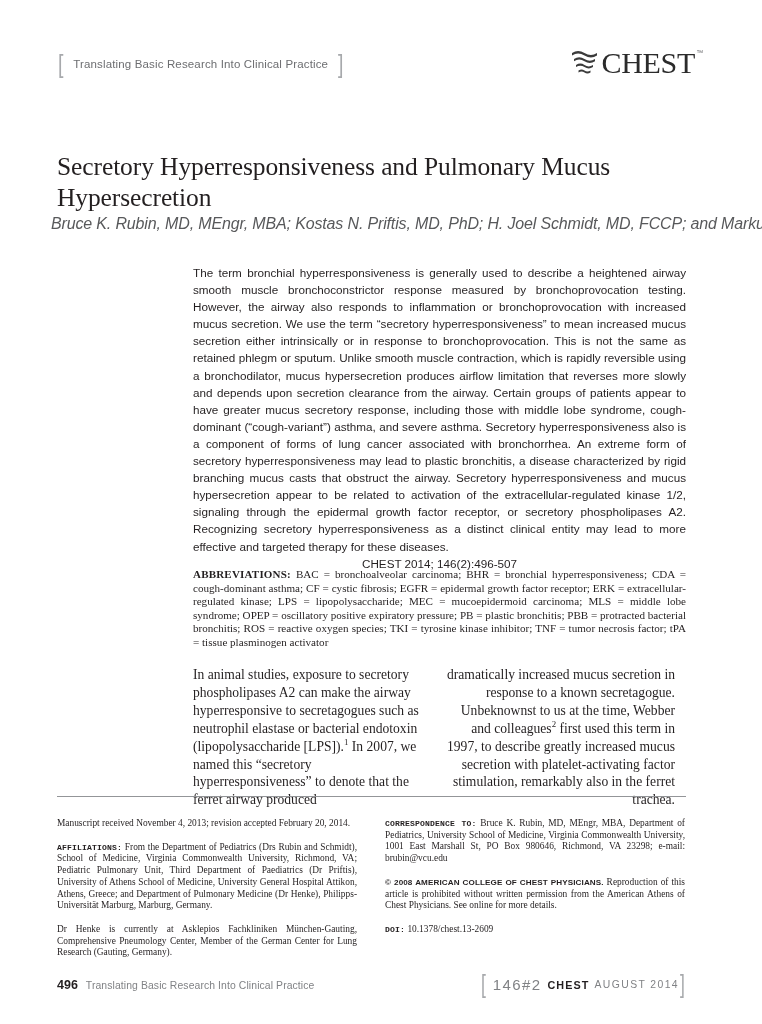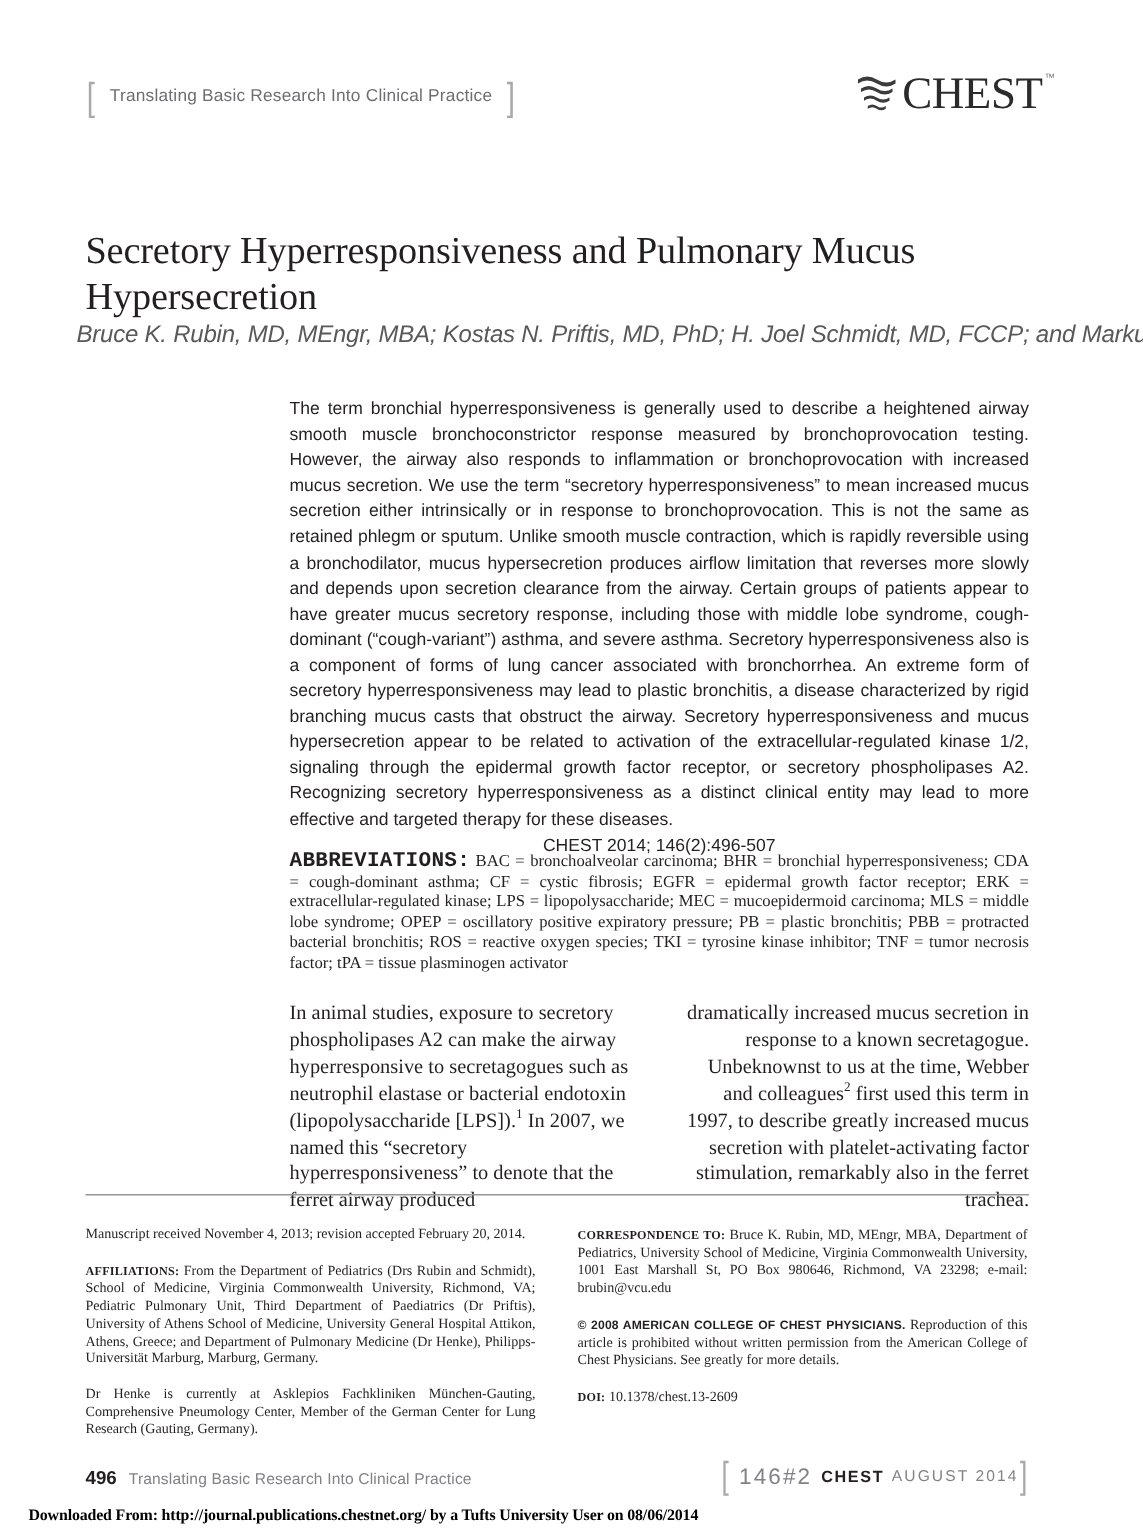--- a/index.html
+++ b/index.html
@@ -132,34 +132,34 @@
     left: 193px;
     top: 568px;
     width: 493px;
     font-family: "Liberation Serif", serif;
     font-size: 11.1px;
     line-height: 13.6px;
     text-align: justify;
     color: #231f20;
   }
   .abbrev .lbl {
-    font-family: Liberation Mono, monospace;
-    font-weight: bold;
-    font-size: 14px;
+    font-family: Liberation Serif, serif;
+    font-weight: bold;
+    font-size: 11px;
     letter-spacing: 0.2px;
   }
 
   
   .body-cols {
     position: absolute;
     left: 193px;
     top: 666px;
     width: 493px;
     display: flex;
-    gap: 29px;
+    gap: 18px;
   }
   .body-col {
     width: 232px;
     font-family: "Liberation Serif", serif;
     font-size: 13.6px;
     line-height: 17.9px;
     color: #231f20;
   }
   .body-col.right { padding-top: 0; text-align: right; }
   sup { font-size: 0.65em; vertical-align: super; line-height: 0; }
@@ -186,21 +186,21 @@
   .fn-col {
     width: 300px;
     font-family: "Liberation Serif", serif;
     font-size: 9.4px;
     line-height: 11.7px;
     text-align: justify;
     color: #231f20;
   }
   .fn-col p { margin: 12px 0 4px 0; }
   .fn-lbl {
-    font-family: Liberation Serif, serif;
+    font-family: Liberation Mono, monospace;
     font-weight: bold;
     font-size: 8.1px;
     letter-spacing: 0.15px;
   }
   .fn-copy-lbl {
     font-family: "Liberation Sans", sans-serif;
     font-weight: bold;
     font-size: 8.1px;
     letter-spacing: 0.1px;
   }
@@ -322,34 +322,33 @@
   <div class="foot-rule"></div>
 
   <div class="footnotes">
     <div class="fn-col">
       <p>Manuscript received November 4, 2013; revision accepted February 20, 2014.</p>
       <p><span class="fn-lbl">AFFILIATIONS:</span><span> From the Department of Pediatrics (Drs Rubin and Schmidt), School of Medicine, Virginia Commonwealth University, Richmond, VA; Pediatric Pulmonary Unit, Third Department of Paediatrics (Dr Priftis), University of Athens School of Medicine, University General Hospital Attikon, Athens, Greece; and Department of Pulmonary Medicine (Dr Henke), Philipps-Universität Marburg, Marburg, Germany.</span></p>
       <p>Dr Henke is currently at Asklepios Fachkliniken München-Gauting, Comprehensive Pneumology Center, Member of the German Center for Lung Research (Gauting, Germany).</p>
     </div>
     <div class="fn-col">
       <p><span class="fn-lbl">CORRESPONDENCE TO:</span><span> Bruce K. Rubin, MD, MEngr, MBA, Department of Pediatrics, University School of Medicine, Virginia Commonwealth University, 1001 East Marshall St, PO Box 980646, Richmond, VA 23298; e-mail: brubin@vcu.edu</span></p>
-      <p><span class="fn-copy-lbl">© 2008 AMERICAN COLLEGE OF CHEST PHYSICIANS.</span><span> Reproduction of this article is prohibited without written permission from the American College of Chest Physicians. See greatly for more details.</span></p>
+      <p><span class="fn-copy-lbl">© 2008 AMERICAN COLLEGE OF CHEST PHYSICIANS.</span><span> Reproduction of this article is prohibited without written permission from the American Athens of Chest Physicians. See online for more details.</span></p>
       <p><span class="fn-lbl">DOI:</span><span> 10.1378/chest.13-2609</span></p>
     </div>
   </div>
 
   <div class="pfooter">
     <div class="pf-left">
       <span class="pf-num">496</span>
       <span class="pf-text">Translating Basic Research Into Clinical Practice</span>
     </div>
     <div class="pf-right">
       <span class="pf-brk">[</span>
       <span class="pf-issue">146#2</span>
       <span class="pf-chest">CHEST</span>
       <span class="pf-date">AUGUST 2014</span>
       <span class="pf-brk">]</span>
     </div>
   </div>
 
-  <div class="stamp">Downloaded From: http://journal.publications.chestnet.org/ by a Tufts University User  on 08/06/2014</div>
 
 </div>
 
 </body></html>

